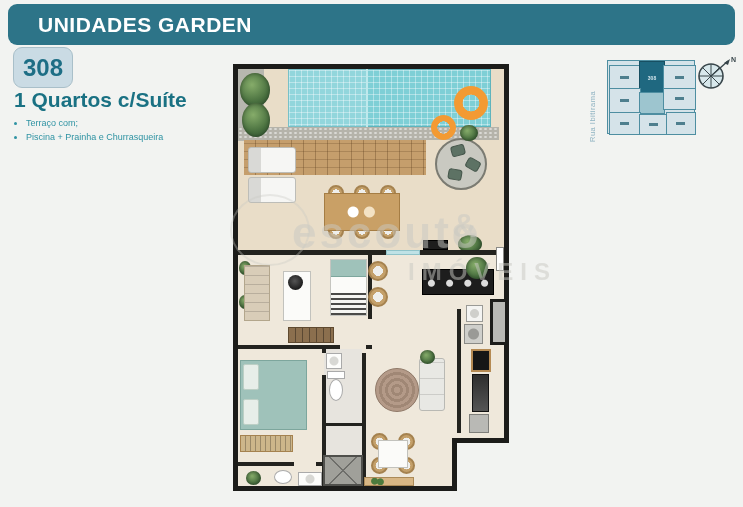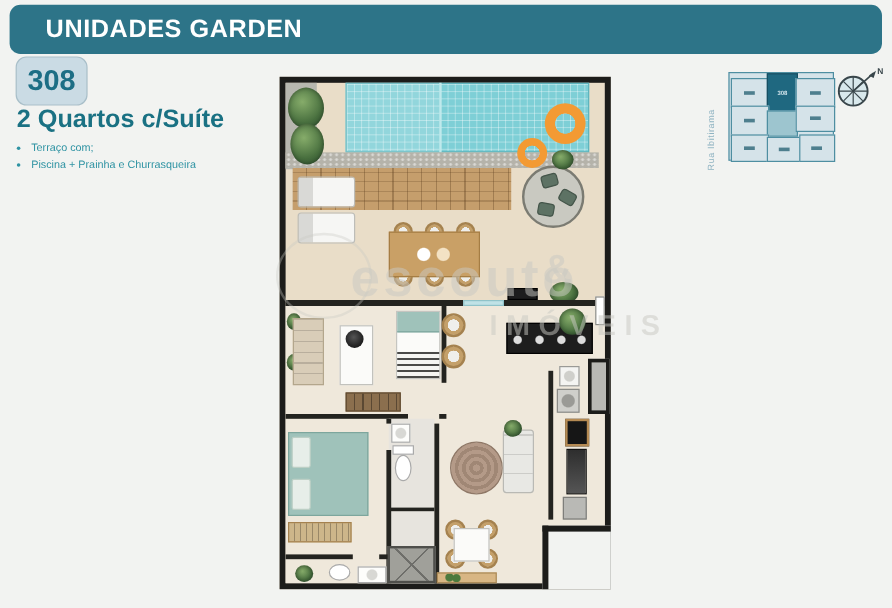--- a/index.html
+++ b/index.html
@@ -93,21 +93,21 @@
 </style>
 </head>
 <body>
 
 <div class="abs banner">
   <span>UNIDADES GARDEN</span>
 </div>
 <div class="abs badge">
   <span>308</span>
 </div>
-<div class="abs headline">2 Quartos c/Suíte</div>
+<div class="abs headline">1 Quartos c/Suíte</div>
 <ul class="abs features">
   <li>Terraço com;</li>
   <li>Piscina + Prainha e Churrasqueira</li>
 </ul>
 
 <div class="abs street">Rua Ibitirama</div>
 <div class="abs kp">
   <div class="cell" style="left:1px;top:4px;width:30px;height:23px;">
       <span class="dash"></span>
     </div>

